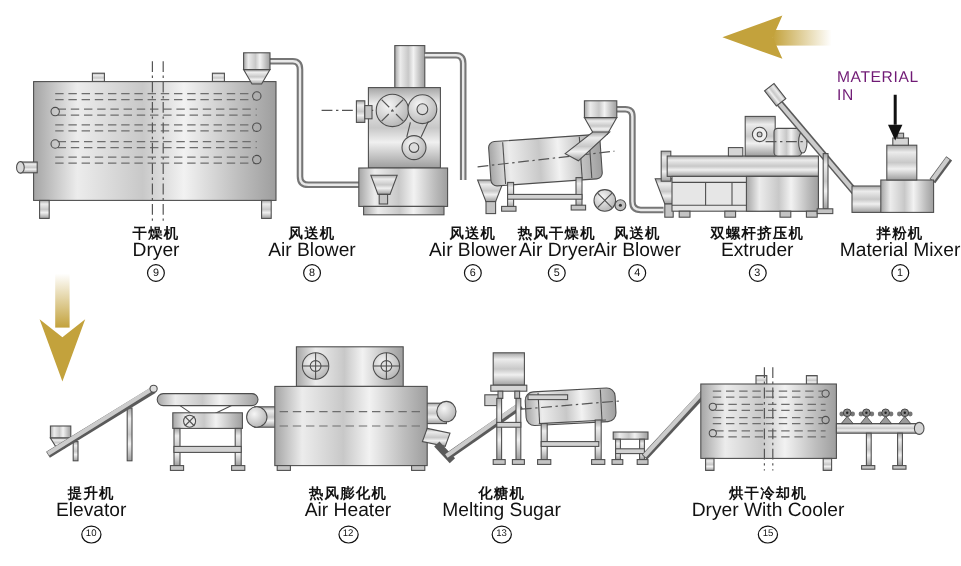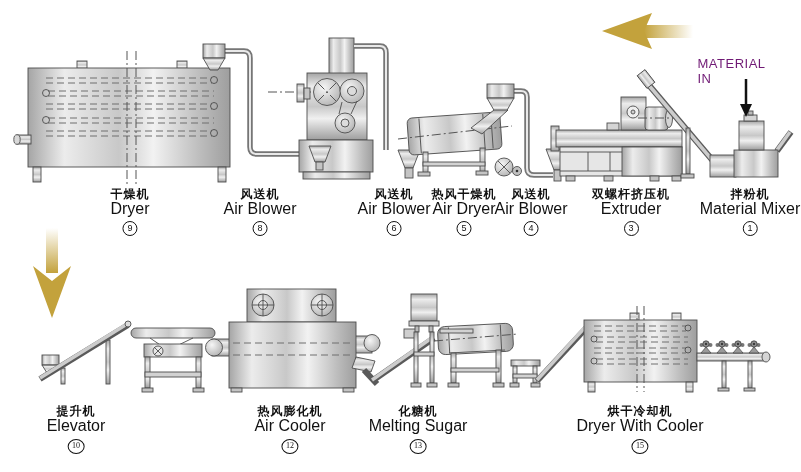--- a/index.html
+++ b/index.html
@@ -6,21 +6,21 @@
   #stage{position:relative;width:801px;height:472px;background:#fff;overflow:hidden;
          font-family:"Liberation Sans","DejaVu Sans",sans-serif;}
   #stage svg{position:absolute;left:0;top:0;}
   .label{position:absolute;transform:translateX(-50%);text-align:center;color:#111;white-space:nowrap;}
   .label .cn{font-size:12px;font-weight:bold;letter-spacing:1px;line-height:14px;}
   .label .en{font-size:16px;line-height:15px;}
   .label .numwrap{margin-top:3px;line-height:14px;}
   .num-c{display:inline-flex;align-items:center;justify-content:center;
          width:13px;height:13px;border:1px solid #111;border-radius:50%;
          font-size:9px;line-height:1;color:#111;}
-  .num-c.wide{width:15px;height:13px;font-size:8px;font-family:Liberation Serif, serif;}
+  .num-c.wide{width:15px;height:13px;font-size:8px;}
   #material-in{position:absolute;left:732px;top:56px;transform:translateX(-50%);
                color:#701a75;font-size:13px;font-weight:normal;letter-spacing:.5px;}
   
   .ln{stroke:#4d4d4d;stroke-width:.9;fill:none;}
   .met{stroke:#4d4d4d;stroke-width:.9;}
   .dash{stroke:#6e6e6e;stroke-width:1;stroke-dasharray:7 4;fill:none;}
   .dd{stroke:#555;stroke-width:1;stroke-dasharray:9 3 2 3;fill:none;}
   .pipeO{stroke:#767676;stroke-width:5.5;fill:none;stroke-linejoin:round;}
   .pipeI{stroke:#e9e9e9;stroke-width:2;fill:none;stroke-linejoin:round;}
   .belt{stroke:#5a5a5a;stroke-width:6;fill:none;}
@@ -408,21 +408,21 @@
   <div class="numwrap"><span class="num-c">1</span></div>
 </div>
 
 <div class="label" style="left:76px;top:404px">
   <div class="cn">提升机</div>
   <div class="en">Elevator</div>
   <div class="numwrap"><span class="num-c wide">10</span></div>
 </div>
 <div class="label" style="left:290px;top:404px">
   <div class="cn">热风膨化机</div>
-  <div class="en">Air Cooler</div>
+  <div class="en">Air Heater</div>
   <div class="numwrap"><span class="num-c wide">12</span></div>
 </div>
 <div class="label" style="left:418px;top:404px">
   <div class="cn">化糖机</div>
   <div class="en">Melting Sugar</div>
   <div class="numwrap"><span class="num-c wide">13</span></div>
 </div>
 <div class="label" style="left:640px;top:404px">
   <div class="cn">烘干冷却机</div>
   <div class="en">Dryer With Cooler</div>

